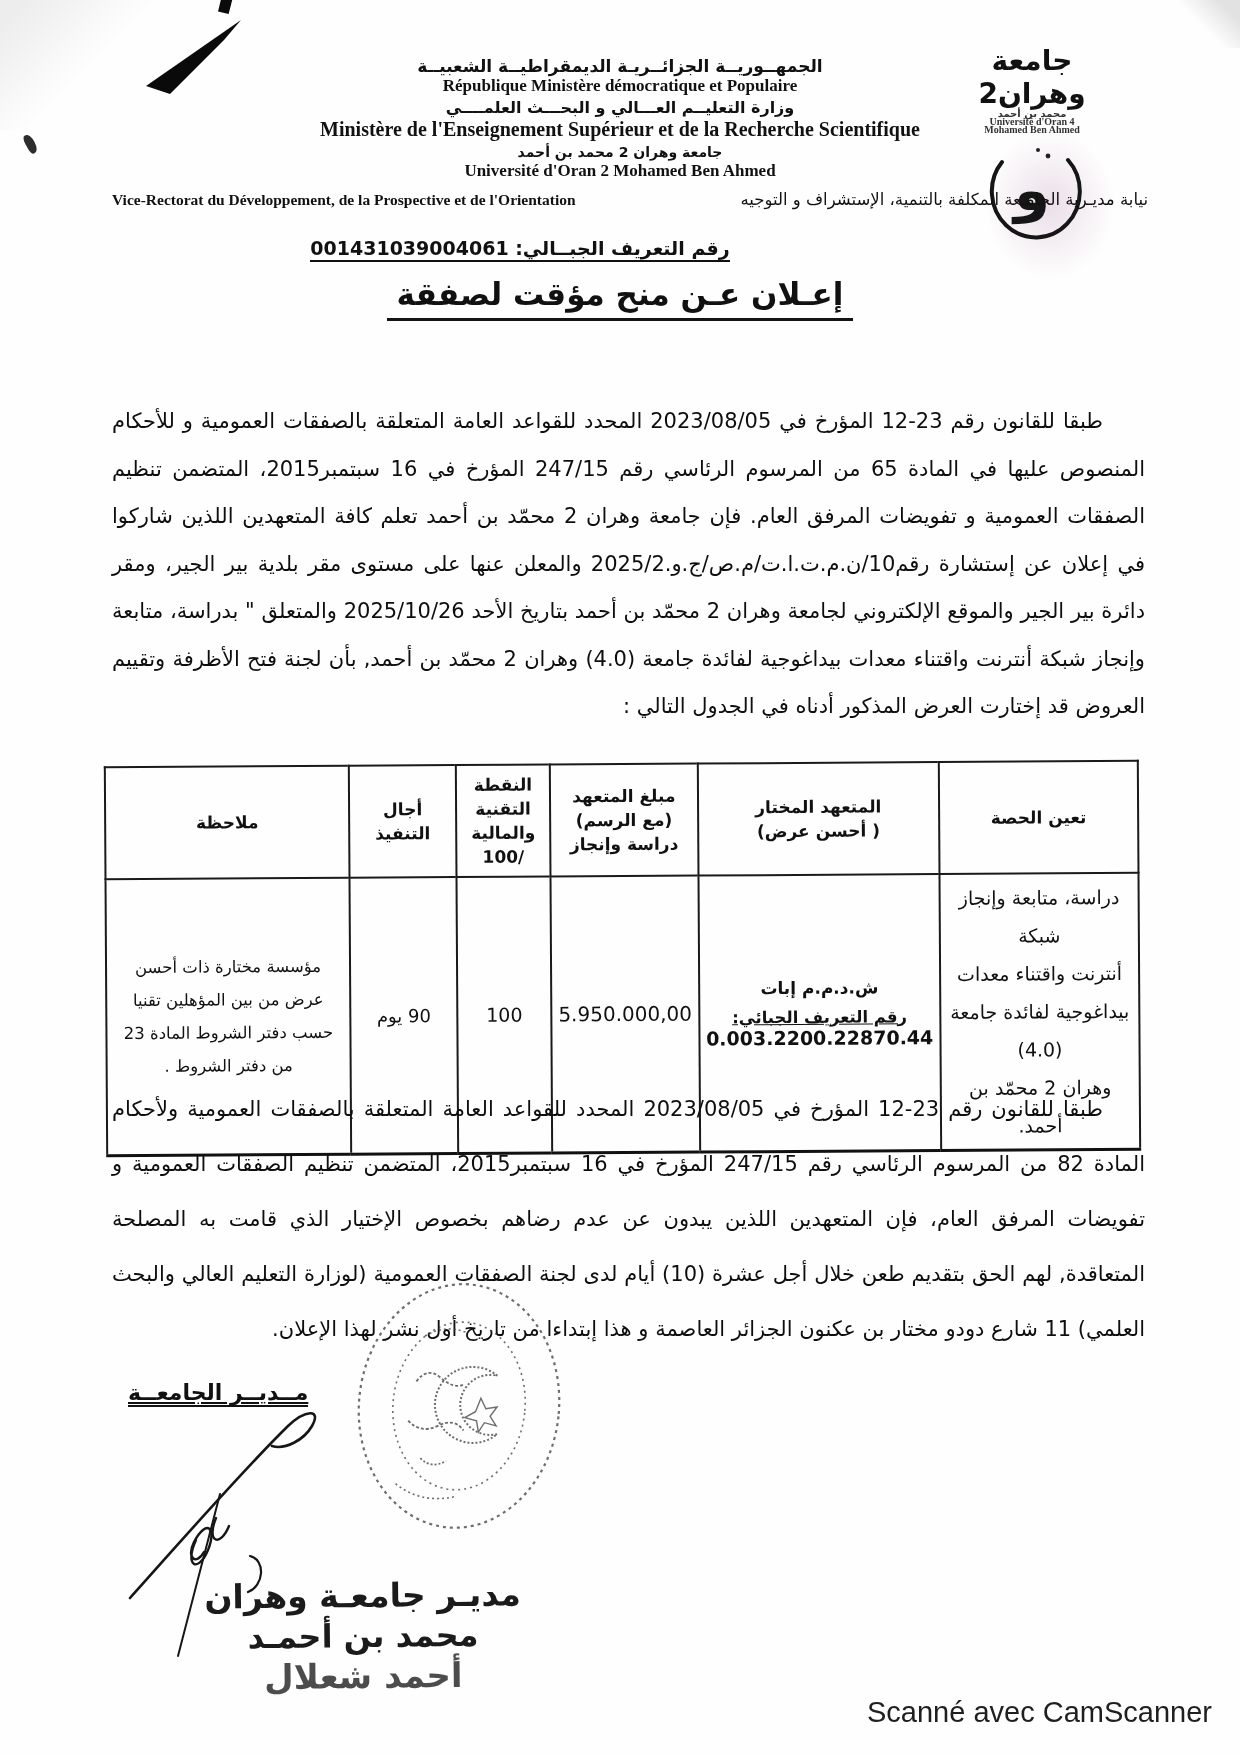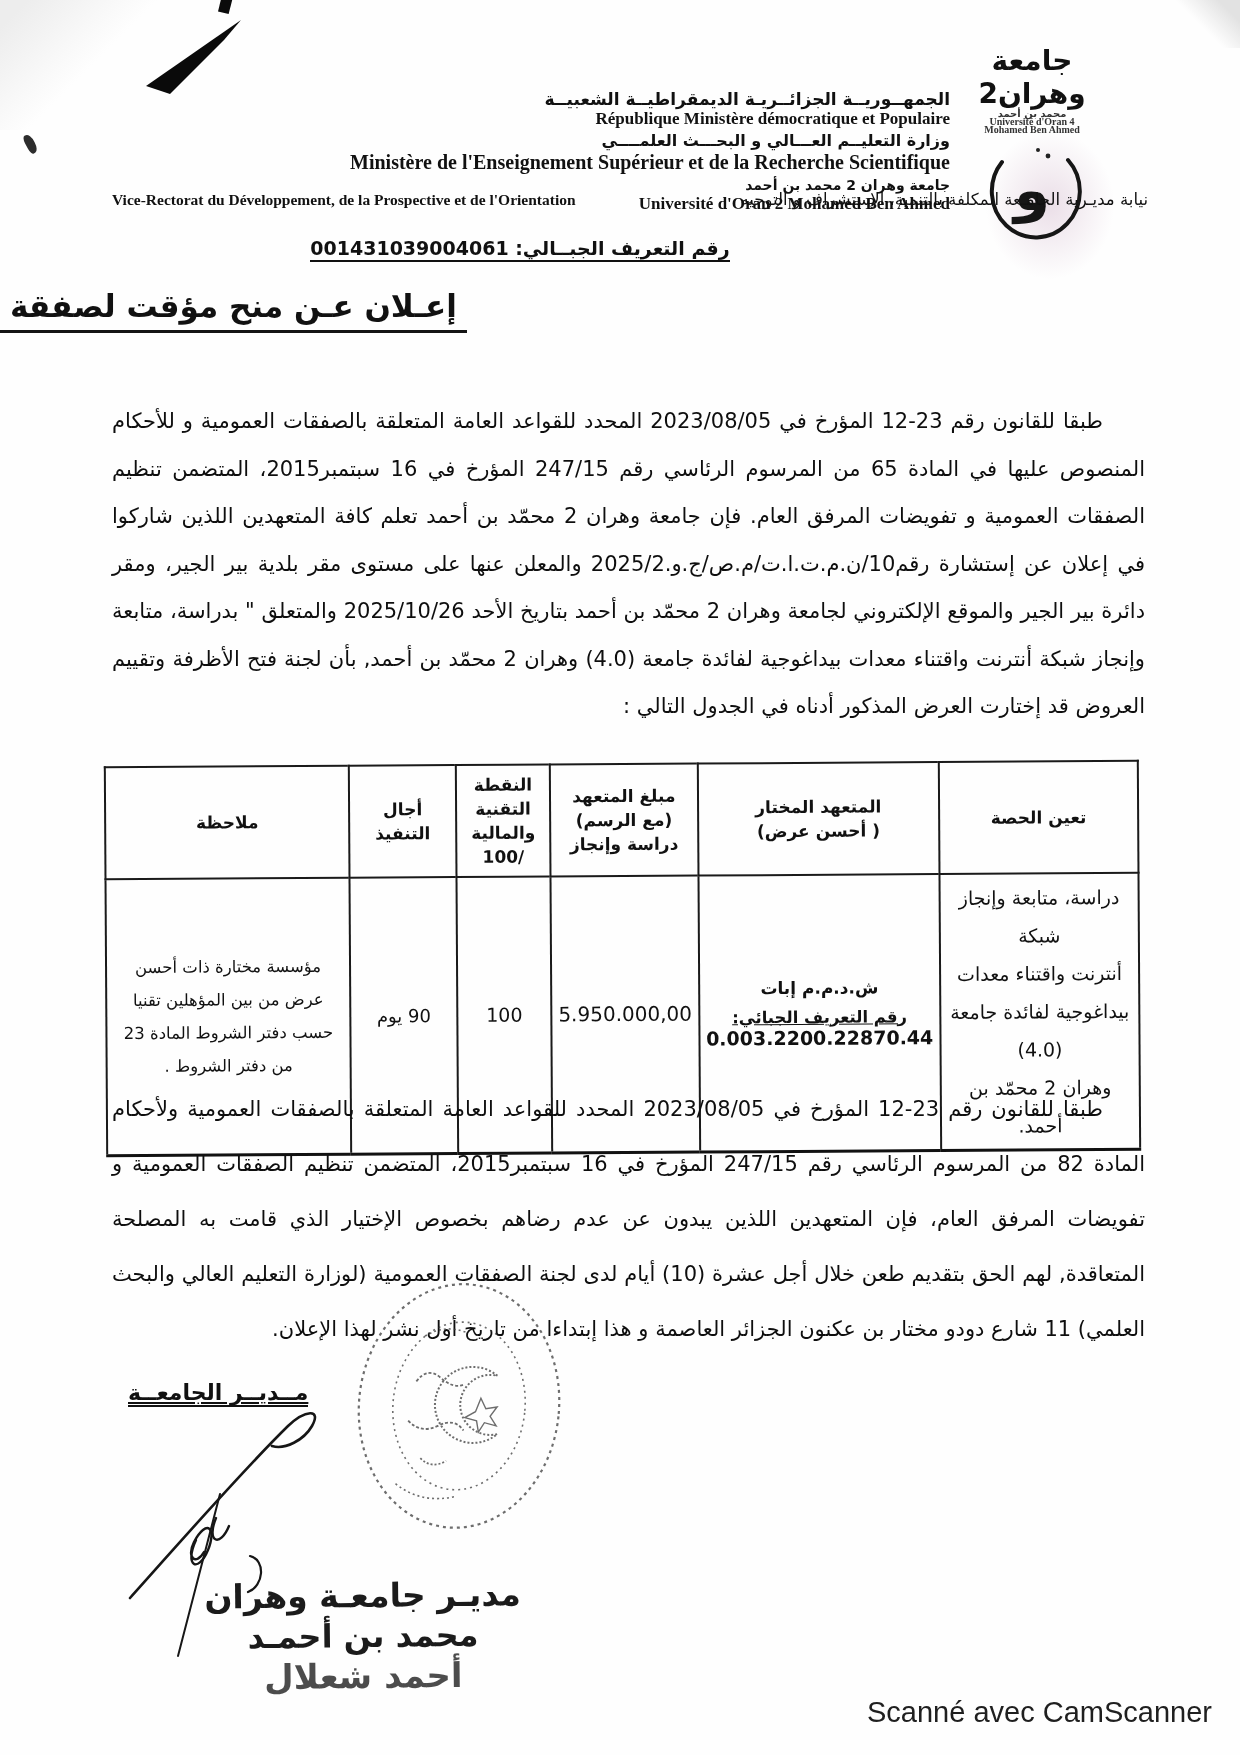--- a/index.html
+++ b/index.html
@@ -22,36 +22,36 @@
   .smudge{position:absolute;left:985px;top:130px;width:130px;height:150px;
     background:radial-gradient(ellipse at center,rgba(190,150,180,.30),transparent 70%);}
 
   
   .logo{position:absolute;left:952px;top:44px;width:160px;text-align:center;}
   .logo-title{font-size:28px;font-weight:bold;direction:rtl;}
   .logo-sub{font-size:10px;line-height:8px;color:#333;font-weight:bold;direction:rtl;}
   .logo-emblem{display:block;margin:2px auto 0;}
 
   
-  .header-center{position:absolute;left:290px;top:56px;width:660px;text-align:right;direction:rtl;margin-top:33px;}
+  .header-center{position:absolute;left:290px;top:56px;width:660px;text-align:center;direction:rtl;}
   .h-ar1{font-size:17px;font-weight:bold;}
   .h-fr1{font-size:17px;font-weight:bold;}
   .h-ar2{font-size:16px;font-weight:bold;margin-top:2px;}
   .h-fr2{font-size:20px;font-weight:bold;margin-top:1px;}
   .h-ar3{font-size:14px;font-weight:bold;margin-top:3px;}
   .h-fr3{font-size:17px;font-weight:bold;margin-top:1px;}
 
   .vice-row{position:absolute;left:112px;top:190px;width:1036px;display:flex;justify-content:space-between;align-items:baseline;gap:31px;}
   .vice-fr{font-size:15.5px;font-weight:bold;}
   .vice-ar{font-size:16.5px;direction:rtl;}
 
   .fiscal{position:absolute;left:0;top:237px;width:1240px;text-align:center;transform:translateX(-100px);direction:rtl;}
   .fiscal-inner{font-size:19px;font-weight:bold;border-bottom:2.5px solid #111;padding-bottom:1px;}
 
-  .doc-title-wrap{position:absolute;left:0;top:288px;width:1240px;text-align:left;}
+  .doc-title-wrap{position:absolute;left:0;top:276px;width:1240px;text-align:center;}
   .doc-title{display:inline-block;font-size:31px;font-weight:bold;direction:rtl;
     border-bottom:3px solid #141414;padding:0 10px 6px;}
 
   .body-par{position:absolute;left:112px;width:1033px;direction:rtl;text-align:justify;
     font-size:21px;color:#0e0e0e;margin:0;}
   .p1{top:398px;line-height:47.5px;text-indent:42px;}
   .p2{top:1082px;line-height:55px;text-indent:42px;}
 
   
   .award-table{position:absolute;left:105px;top:763px;width:1035px;direction:rtl;

